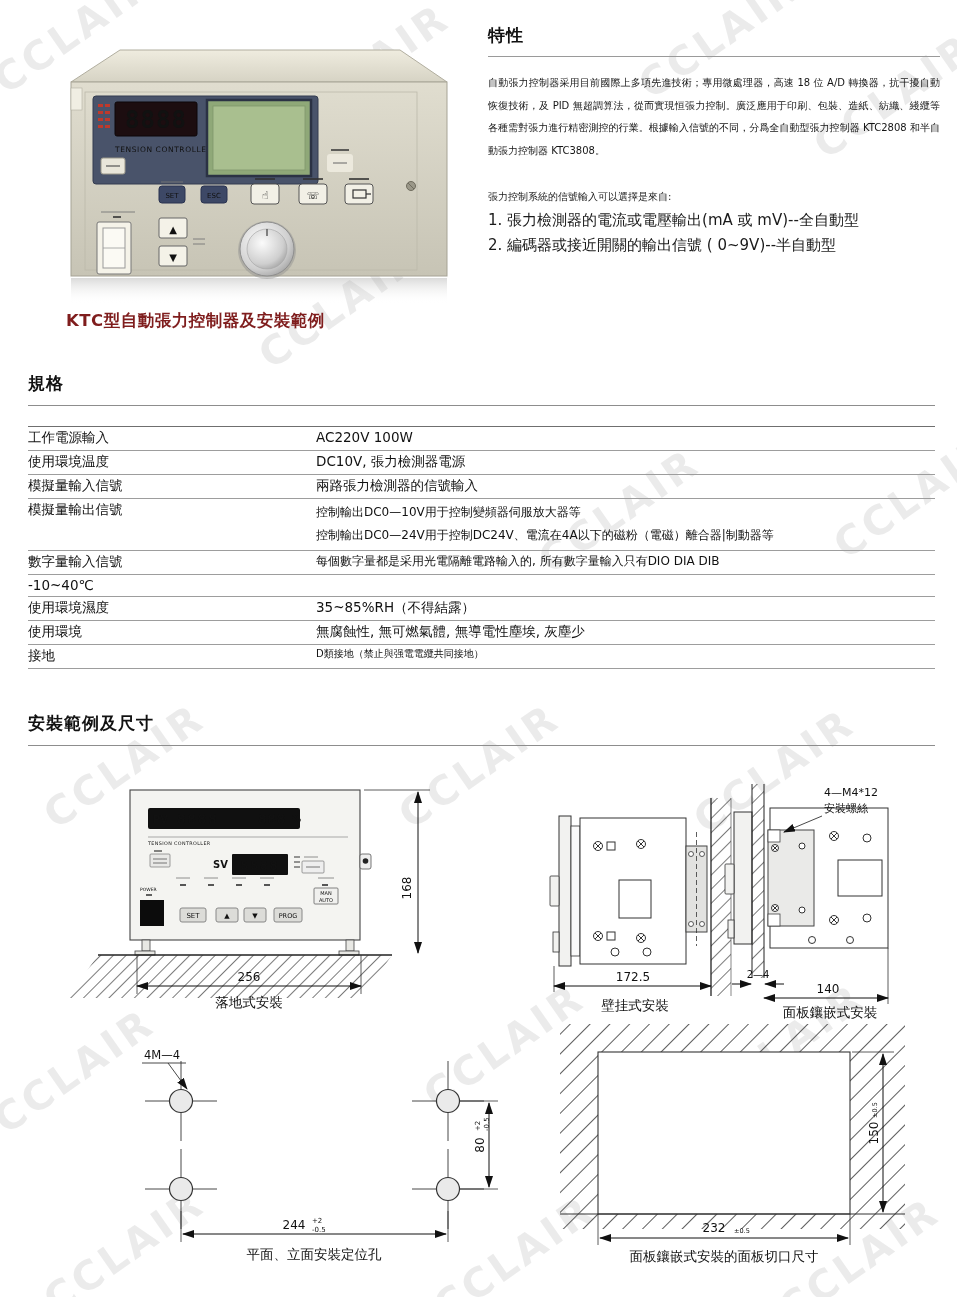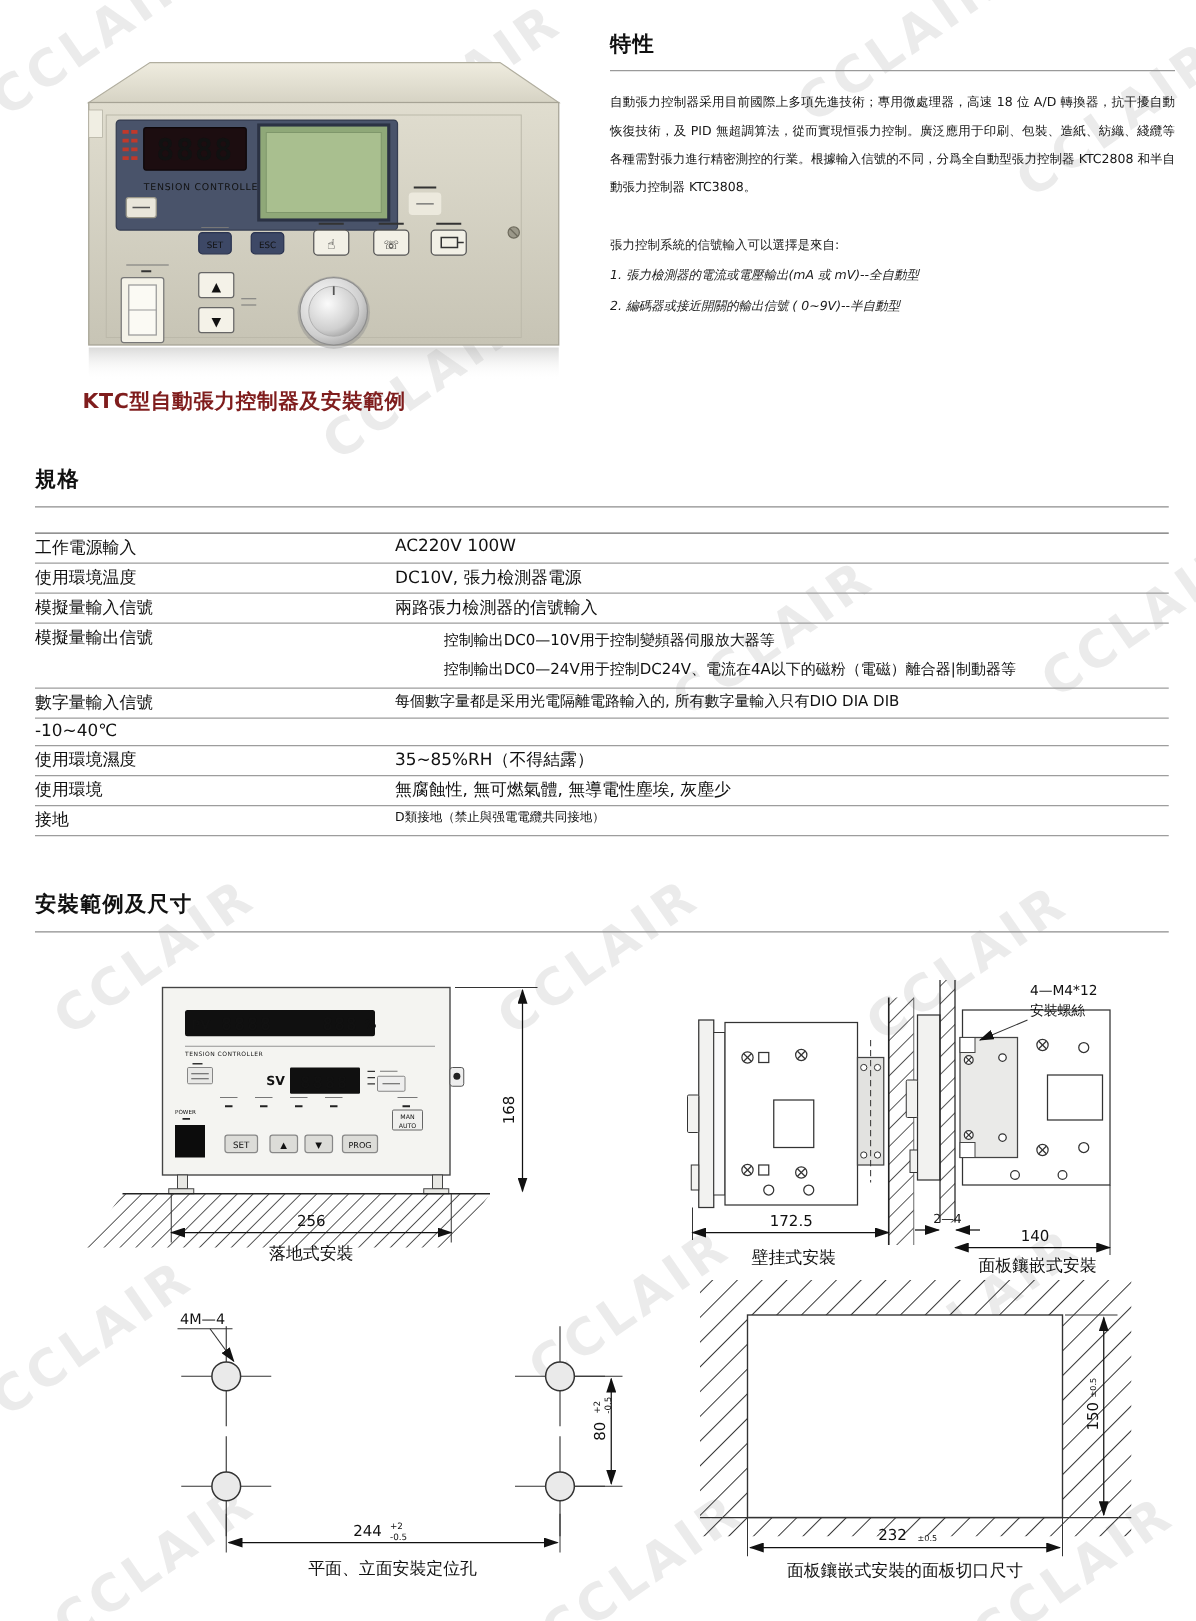--- a/index.html
+++ b/index.html
@@ -16,31 +16,31 @@
   }
   
   .photo-wrap { position:absolute; left:55px; top:36px; width:405px; height:270px; }
   .photo-caption { position:absolute; left:66px; top:310px; font-size:16.5px; font-weight:bold; color:#7f1d1d; letter-spacing:0.5px; }
   
   .features { position:absolute; left:488px; top:24px; width:452px; }
   .sec-title { font-size:17px; font-weight:bold; color:#111; letter-spacing:1px; }
   .features .rule { border-bottom:1px solid #9a9a9a; margin-top:9px; }
   .features p.body { margin-top:15px; font-size:10px; line-height:22.6px; text-align:justify; color:#151515; }
   .features .intro { margin-top:24px; font-size:10px; line-height:22px; }
-  .features .item { font-size:10px; line-height:25px;font-style:italic; }
+  .features .item { font-size:15px; line-height:25px; }
   
   .specs { position:absolute; left:28px; top:372px; width:907px; }
   .specs .rule { border-bottom:1px solid #8d8d8d; margin-top:10px; }
   .spec-table { margin-top:20px; border-top:1px solid #6f6f6f; }
   .spec-row { display:flex; align-items:flex-start; border-bottom:1px solid #9d9d9d; min-height:22px; }
   .spec-row .lbl { width:288px; flex:none; font-size:13.5px; color:#111; padding:2px 0 3px 0; }
   .spec-row .val { flex:1; font-size:13.5px; color:#111; padding:2px 0 3px 0; }
   .spec-row .val.sm { font-size:12px; }
   .spec-row .val.xs { font-size:10px; }
-  .spec-row.dbl { min-height:48px;gap:39px; }
+  .spec-row.dbl { min-height:48px; }
   .spec-row.dbl .val div { line-height:23px; }
   
   .install { position:absolute; left:28px; top:712px; width:907px; }
   .install .rule { border-bottom:1px solid #8d8d8d; margin-top:10px; }
   .diagram { position:absolute; }
   svg text { font-family:"DejaVu Sans","Liberation Sans",sans-serif; fill:#111; }
   svg text.seg { font-family:"DejaVu Sans Mono",monospace; }
 </style>
 </head>
 <body>

